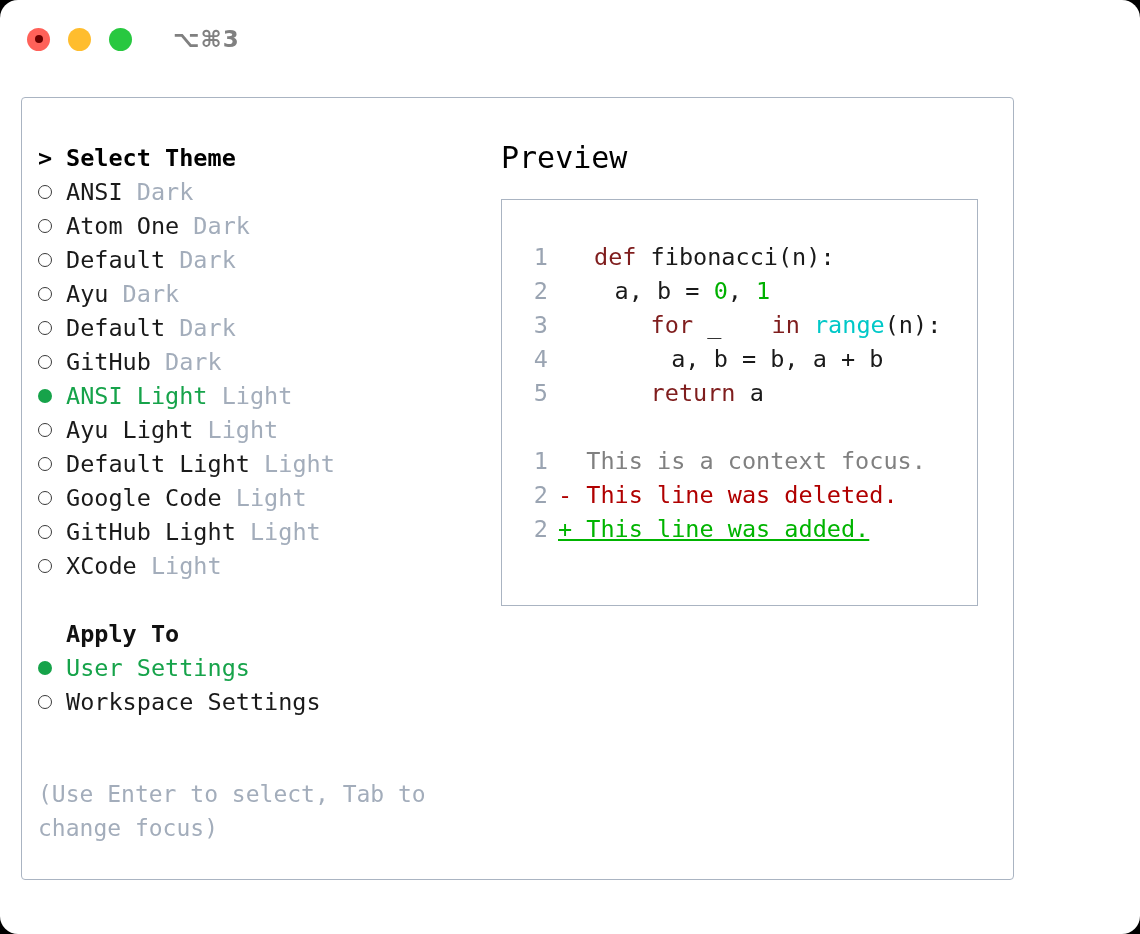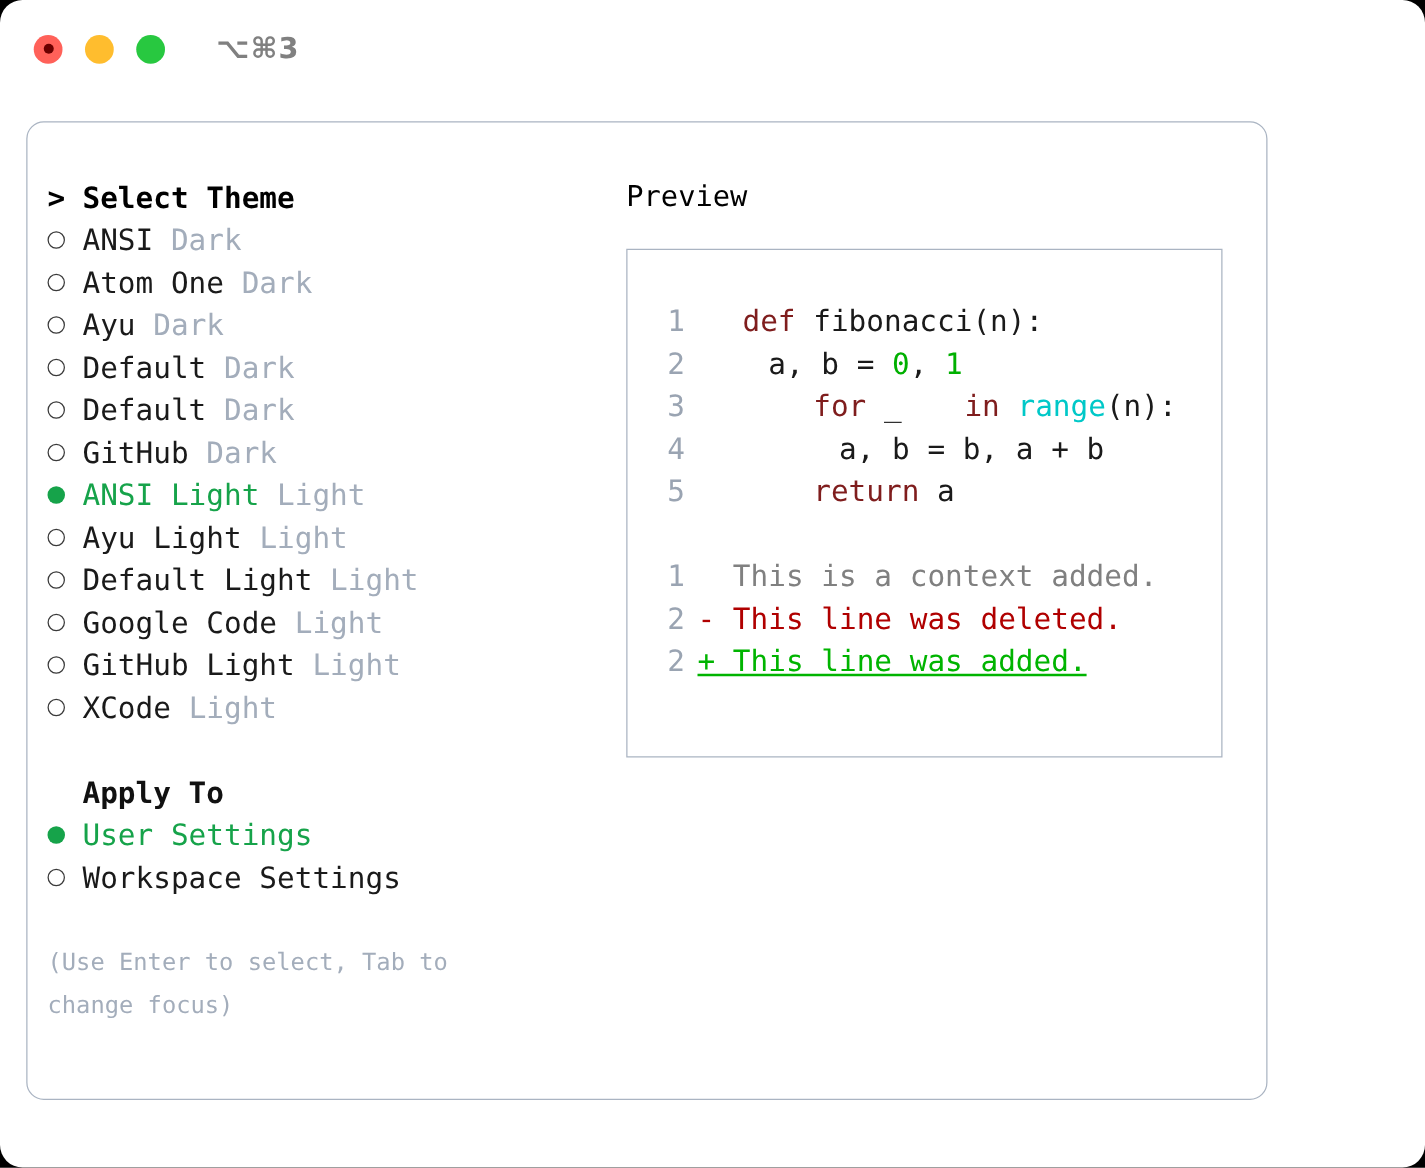--- a/index.html
+++ b/index.html
@@ -69,21 +69,21 @@
   }
 
   
   .panel {
     position: absolute;
     left: 21px;
     top: 97px;
     width: 993px;
     height: 783px;
     border: 1.5px solid #aab4c2;
-    border-radius: 14px;
+    border-radius: 4px;
     box-sizing: border-box;
     background: #ffffff;
   }
 
   .columns {
     position: absolute;
     left: 0; top: 0;
     width: 100%; height: 100%;
   }
 
@@ -124,39 +124,40 @@
   .bullet.hollow {
     background: transparent;
     border: 1.6px solid #3a3a3a;
     box-sizing: border-box;
   }
   .row .label { color: #1a1a1a; }
   .row.selected .label { color: #16a34a; }
   .tag { color: #a3adbb; }
   .spacer { height: 34px; }
   .hint {
-    font-size: 19px;
+    font-size: 23px;
     line-height: 34px;
     color: #a3adbb;
     width: 420px;
+    margin-top: 24px;
   }
   .apply-heading {
     font-weight: 700;
     color: #111111;
   }
 
   
   .right-col {
     position: absolute;
     left: 479px;
     top: 43px;
     width: 500px;
   }
   .preview-title {
-    font-size: 23px;
+    font-size: 30px;
     line-height: 34px;
     color: #000000;
     font-weight: 400;
   }
   .code-panel {
     margin-top: 24px;
     width: 477px;
     height: 407px;
     border: 1.5px solid #aab4c2;
     box-sizing: border-box;
@@ -202,22 +203,22 @@
   <div class="panel">
     <div class="columns">
 
       <div class="left-col">
 
         <div class="row heading"><span class="marker">&gt;</span><span>Select Theme</span></div>
 
         <div id="theme-rows">
             <div class="row"><span class="marker"><span class="bullet hollow"></span></span><span class="label">ANSI</span><span> </span><span class="tag">Dark</span></div>
             <div class="row"><span class="marker"><span class="bullet hollow"></span></span><span class="label">Atom One</span><span> </span><span class="tag">Dark</span></div>
+            <div class="row"><span class="marker"><span class="bullet hollow"></span></span><span class="label">Default</span><span> </span><span class="tag">Dark</span></div>
             <div class="row"><span class="marker"><span class="bullet hollow"></span></span><span class="label">Ayu</span><span> </span><span class="tag">Dark</span></div>
-            <div class="row"><span class="marker"><span class="bullet hollow"></span></span><span class="label">Default</span><span> </span><span class="tag">Dark</span></div>
             <div class="row"><span class="marker"><span class="bullet hollow"></span></span><span class="label">Default</span><span> </span><span class="tag">Dark</span></div>
             <div class="row"><span class="marker"><span class="bullet hollow"></span></span><span class="label">GitHub</span><span> </span><span class="tag">Dark</span></div>
             <div class="row selected"><span class="marker"><span class="bullet filled"></span></span><span class="label">ANSI Light</span><span> </span><span class="tag">Light</span></div>
             <div class="row"><span class="marker"><span class="bullet hollow"></span></span><span class="label">Ayu Light</span><span> </span><span class="tag">Light</span></div>
             <div class="row"><span class="marker"><span class="bullet hollow"></span></span><span class="label">Default Light</span><span> </span><span class="tag">Light</span></div>
             <div class="row"><span class="marker"><span class="bullet hollow"></span></span><span class="label">Google Code</span><span> </span><span class="tag">Light</span></div>
             <div class="row"><span class="marker"><span class="bullet hollow"></span></span><span class="label">GitHub Light</span><span> </span><span class="tag">Light</span></div>
             <div class="row"><span class="marker"><span class="bullet hollow"></span></span><span class="label">XCode</span><span> </span><span class="tag">Light</span></div>
           </div>
 
@@ -243,21 +244,21 @@
         <div class="code-panel">
           <div id="code-lines">
               <div class="code-line"><span class="ln">1</span><span class="kw">def</span><span class="pl"> fibonacci(n):</span></div>
               <div class="code-line"><span class="ln">2</span><span class="pl">    a, b = </span><span class="num">0</span><span class="pl">, </span><span class="num">1</span></div>
               <div class="code-line"><span class="ln">3</span><span class="pl">    </span><span class="kw">for</span><span class="pl"> _ </span><span class="kw">in</span><span class="pl"> </span><span class="fn">range</span><span class="pl">(n):</span></div>
               <div class="code-line"><span class="ln">4</span><span class="pl">        a, b = b, a + b</span></div>
               <div class="code-line"><span class="ln">5</span><span class="pl">    </span><span class="kw">return</span><span class="pl"> a</span></div>
             </div>
           <div class="blank-line"></div>
           <div id="diff-lines">
-              <div class="code-line"><span class="ln">1</span><span class="ctx">  This is a context added.</span></div>
+              <div class="code-line"><span class="ln">1</span><span class="ctx">  This is a context focus.</span></div>
               <div class="code-line"><span class="ln">2</span><span class="del">- This line was deleted.</span></div>
               <div class="code-line"><span class="ln">2</span><span class="add">+ This line was added.</span></div>
             </div>
         </div>
       </div>
 
     </div>
   </div>
 </div>
 

